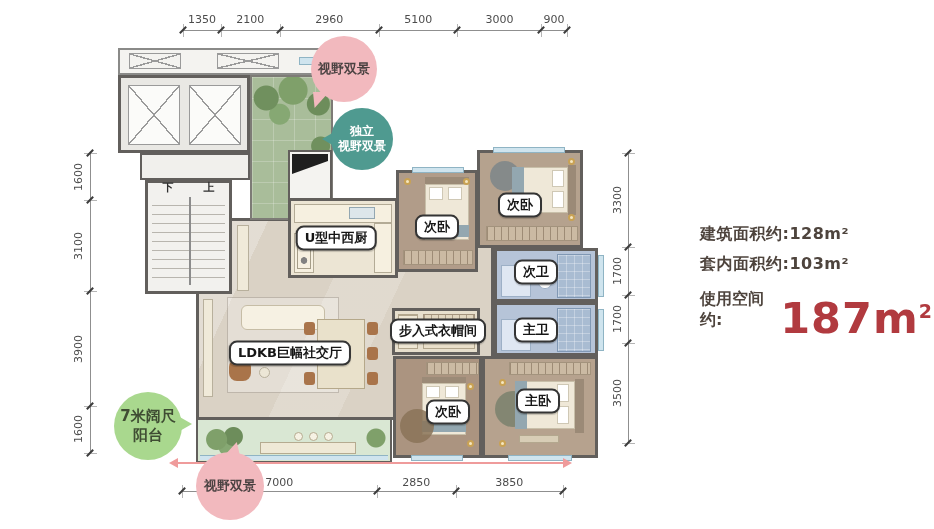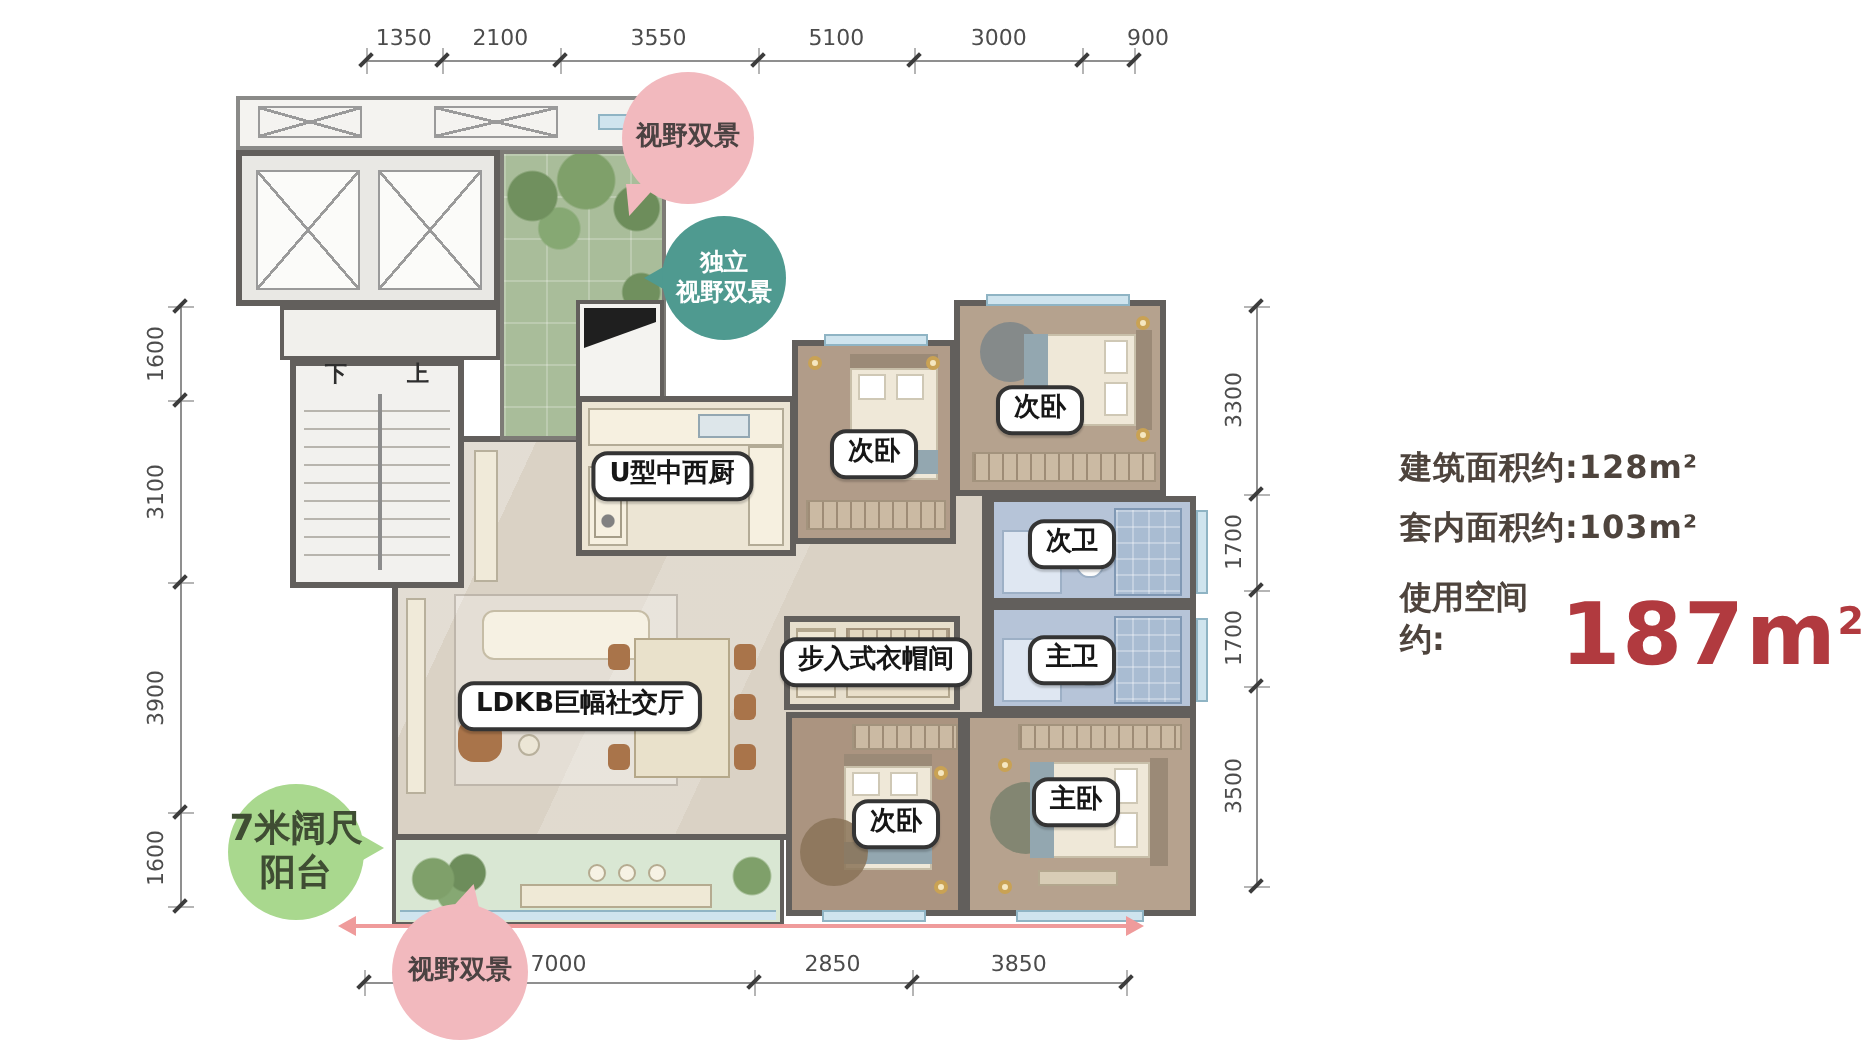--- a/index.html
+++ b/index.html
@@ -199,21 +199,21 @@
     <span>视野双景</span>
   </div>
   <div class="tail" style="left:313px;top:92px;width:16px;height:16px;background:var(--pink);clip-path:polygon(0 0,100% 0,10% 100%);"></div>
 
   <div class="badge" style="left:331px;top:108px;width:62px;height:62px;background:var(--teal);color:#fff;font-size:12px;">
     <span>独立</span>
     <span>视野双景</span>
   </div>
   <div class="tail" style="left:322px;top:131px;width:14px;height:16px;background:var(--teal);clip-path:polygon(100% 0,100% 100%,0 50%);"></div>
 
-  <div class="badge" style="left:114px;top:392px;width:68px;height:68px;background:var(--green);color:#3f4d33;font-size:18px;">
+  <div class="badge" style="left:114px;top:392px;width:68px;height:68px;background:var(--green);color:#3f4d33;font-size:15px;">
     <span>7米阔尺</span>
     <span>阳台</span>
   </div>
   <div class="tail" style="left:178px;top:416px;width:14px;height:16px;background:var(--green);clip-path:polygon(0 0,0 100%,100% 50%);"></div>
 
   <div class="badge" style="left:196px;top:452px;width:68px;height:68px;background:var(--pink);color:#4b4242;font-size:13px;">
     <span>视野双景</span>
   </div>
   <div class="tail" style="left:224px;top:442px;width:16px;height:14px;background:var(--pink);clip-path:polygon(0 100%,100% 100%,80% 0);"></div>
 
@@ -232,24 +232,24 @@
       <div class="dtick" style="left: 379px; top: 30px;"></div>
       <div class="dext" style="left: 379px; top: 24px; width: 1px; height: 13px;"></div>
       <div class="dtick" style="left: 457.4px; top: 30px;"></div>
       <div class="dext" style="left: 457.4px; top: 24px; width: 1px; height: 13px;"></div>
       <div class="dtick" style="left: 541.4px; top: 30px;"></div>
       <div class="dext" style="left: 541.4px; top: 24px; width: 1px; height: 13px;"></div>
       <div class="dtick" style="left: 566.6px; top: 30px;"></div>
       <div class="dext" style="left: 566.6px; top: 24px; width: 1px; height: 13px;"></div>
       <div class="dimlabel" style="left: 201.9px; top: 19px;">1350</div>
       <div class="dimlabel" style="left: 250.2px; top: 19px;">2100</div>
-      <div class="dimlabel" style="left: 329.3px; top: 19px;">3550</div>
+      <div class="dimlabel" style="left: 329.3px; top: 19px;">2960</div>
       <div class="dimlabel" style="left: 418.2px; top: 19px;">5100</div>
       <div class="dimlabel" style="left: 499.4px; top: 19px;">3000</div>
-      <div class="dimlabel" style="left: 554px; top: 19px; margin-left: 20px;">900</div>
+      <div class="dimlabel" style="left: 554px; top: 19px;">900</div>
       <div class="dline" style="left: 182px; top: 491px; width: 380.86px; height: 1px;"></div>
       <div class="dtick" style="left: 182px; top: 491px;"></div>
       <div class="dext" style="left: 182px; top: 485px; width: 1px; height: 13px;"></div>
       <div class="dtick" style="left: 376.6px; top: 491px;"></div>
       <div class="dext" style="left: 376.6px; top: 485px; width: 1px; height: 13px;"></div>
       <div class="dtick" style="left: 455.83px; top: 491px;"></div>
       <div class="dext" style="left: 455.83px; top: 485px; width: 1px; height: 13px;"></div>
       <div class="dtick" style="left: 562.86px; top: 491px;"></div>
       <div class="dext" style="left: 562.86px; top: 485px; width: 1px; height: 13px;"></div>
       <div class="dimlabel" style="left: 279.3px; top: 482px;">7000</div>

